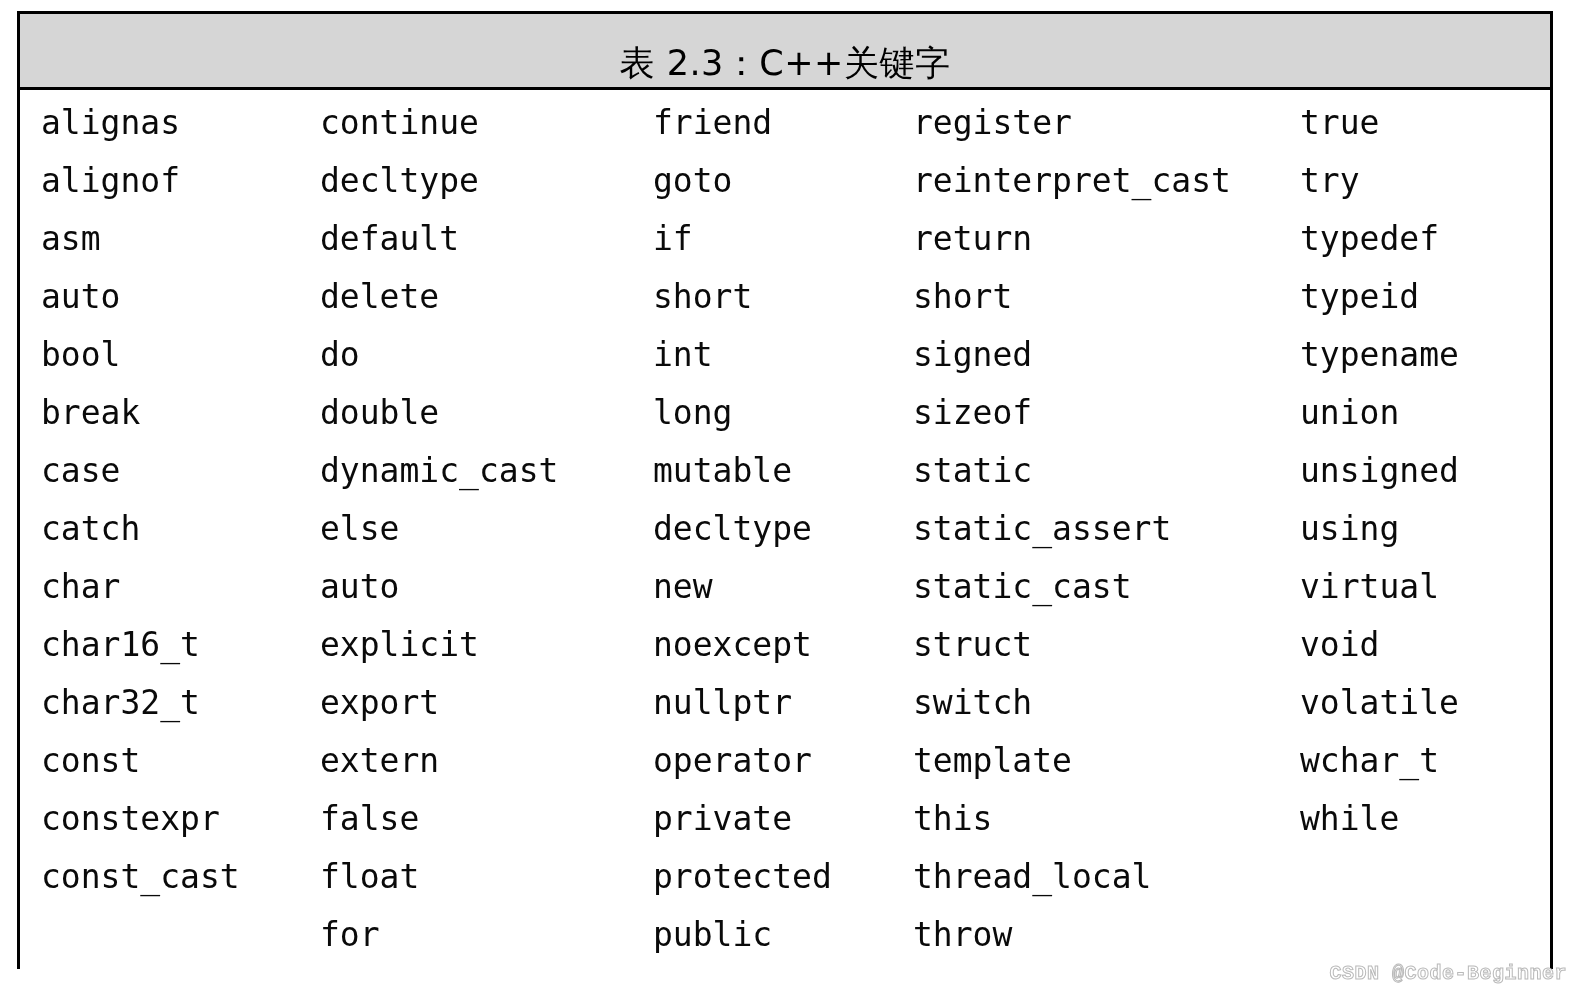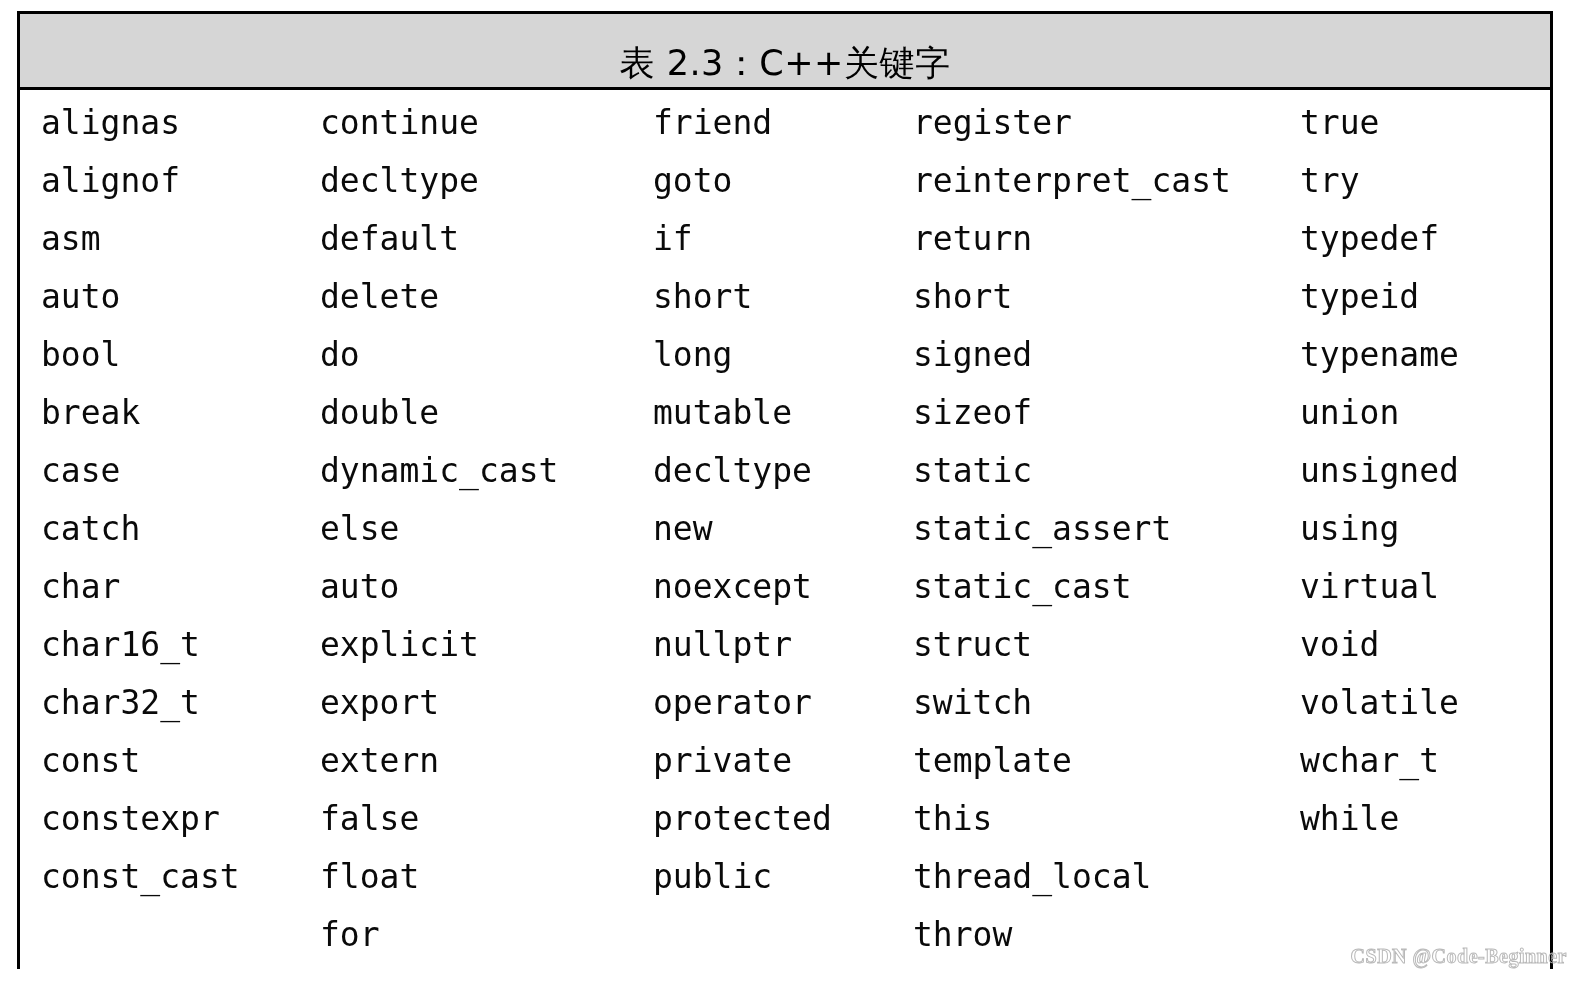--- a/index.html
+++ b/index.html
@@ -78,22 +78,22 @@
     height: 58px;
     display: block;
     padding-top: 4px;
     box-sizing: border-box;
   }
 
   
   .watermark {
     position: absolute;
     right: 8px;
-    bottom: 21px;
-    font-family: Liberation Serif, serif;
+    bottom: 4px;
+    font-family: Liberation Mono, monospace;
     font-size: 20px;
     font-weight: 700;
     color: transparent;
     -webkit-text-stroke: 1px #b9b9b9;
     letter-spacing: 0.5px;
     white-space: nowrap;
     pointer-events: none;
   }
 </style>
 </head>
@@ -139,20 +139,21 @@
           <span class="kw-cell">extern</span>
           <span class="kw-cell">false</span>
           <span class="kw-cell">float</span>
           <span class="kw-cell">for</span>
         </div>
       <div class="kw-col kw-col-2">
           <span class="kw-cell">friend</span>
           <span class="kw-cell">goto</span>
           <span class="kw-cell">if</span>
           <span class="kw-cell">short</span>
+          <span class="kw-cell">int</span>
           <span class="kw-cell">long</span>
           <span class="kw-cell">mutable</span>
           <span class="kw-cell">decltype</span>
           <span class="kw-cell">new</span>
           <span class="kw-cell">noexcept</span>
           <span class="kw-cell">nullptr</span>
           <span class="kw-cell">operator</span>
           <span class="kw-cell">private</span>
           <span class="kw-cell">protected</span>
           <span class="kw-cell">public</span>

